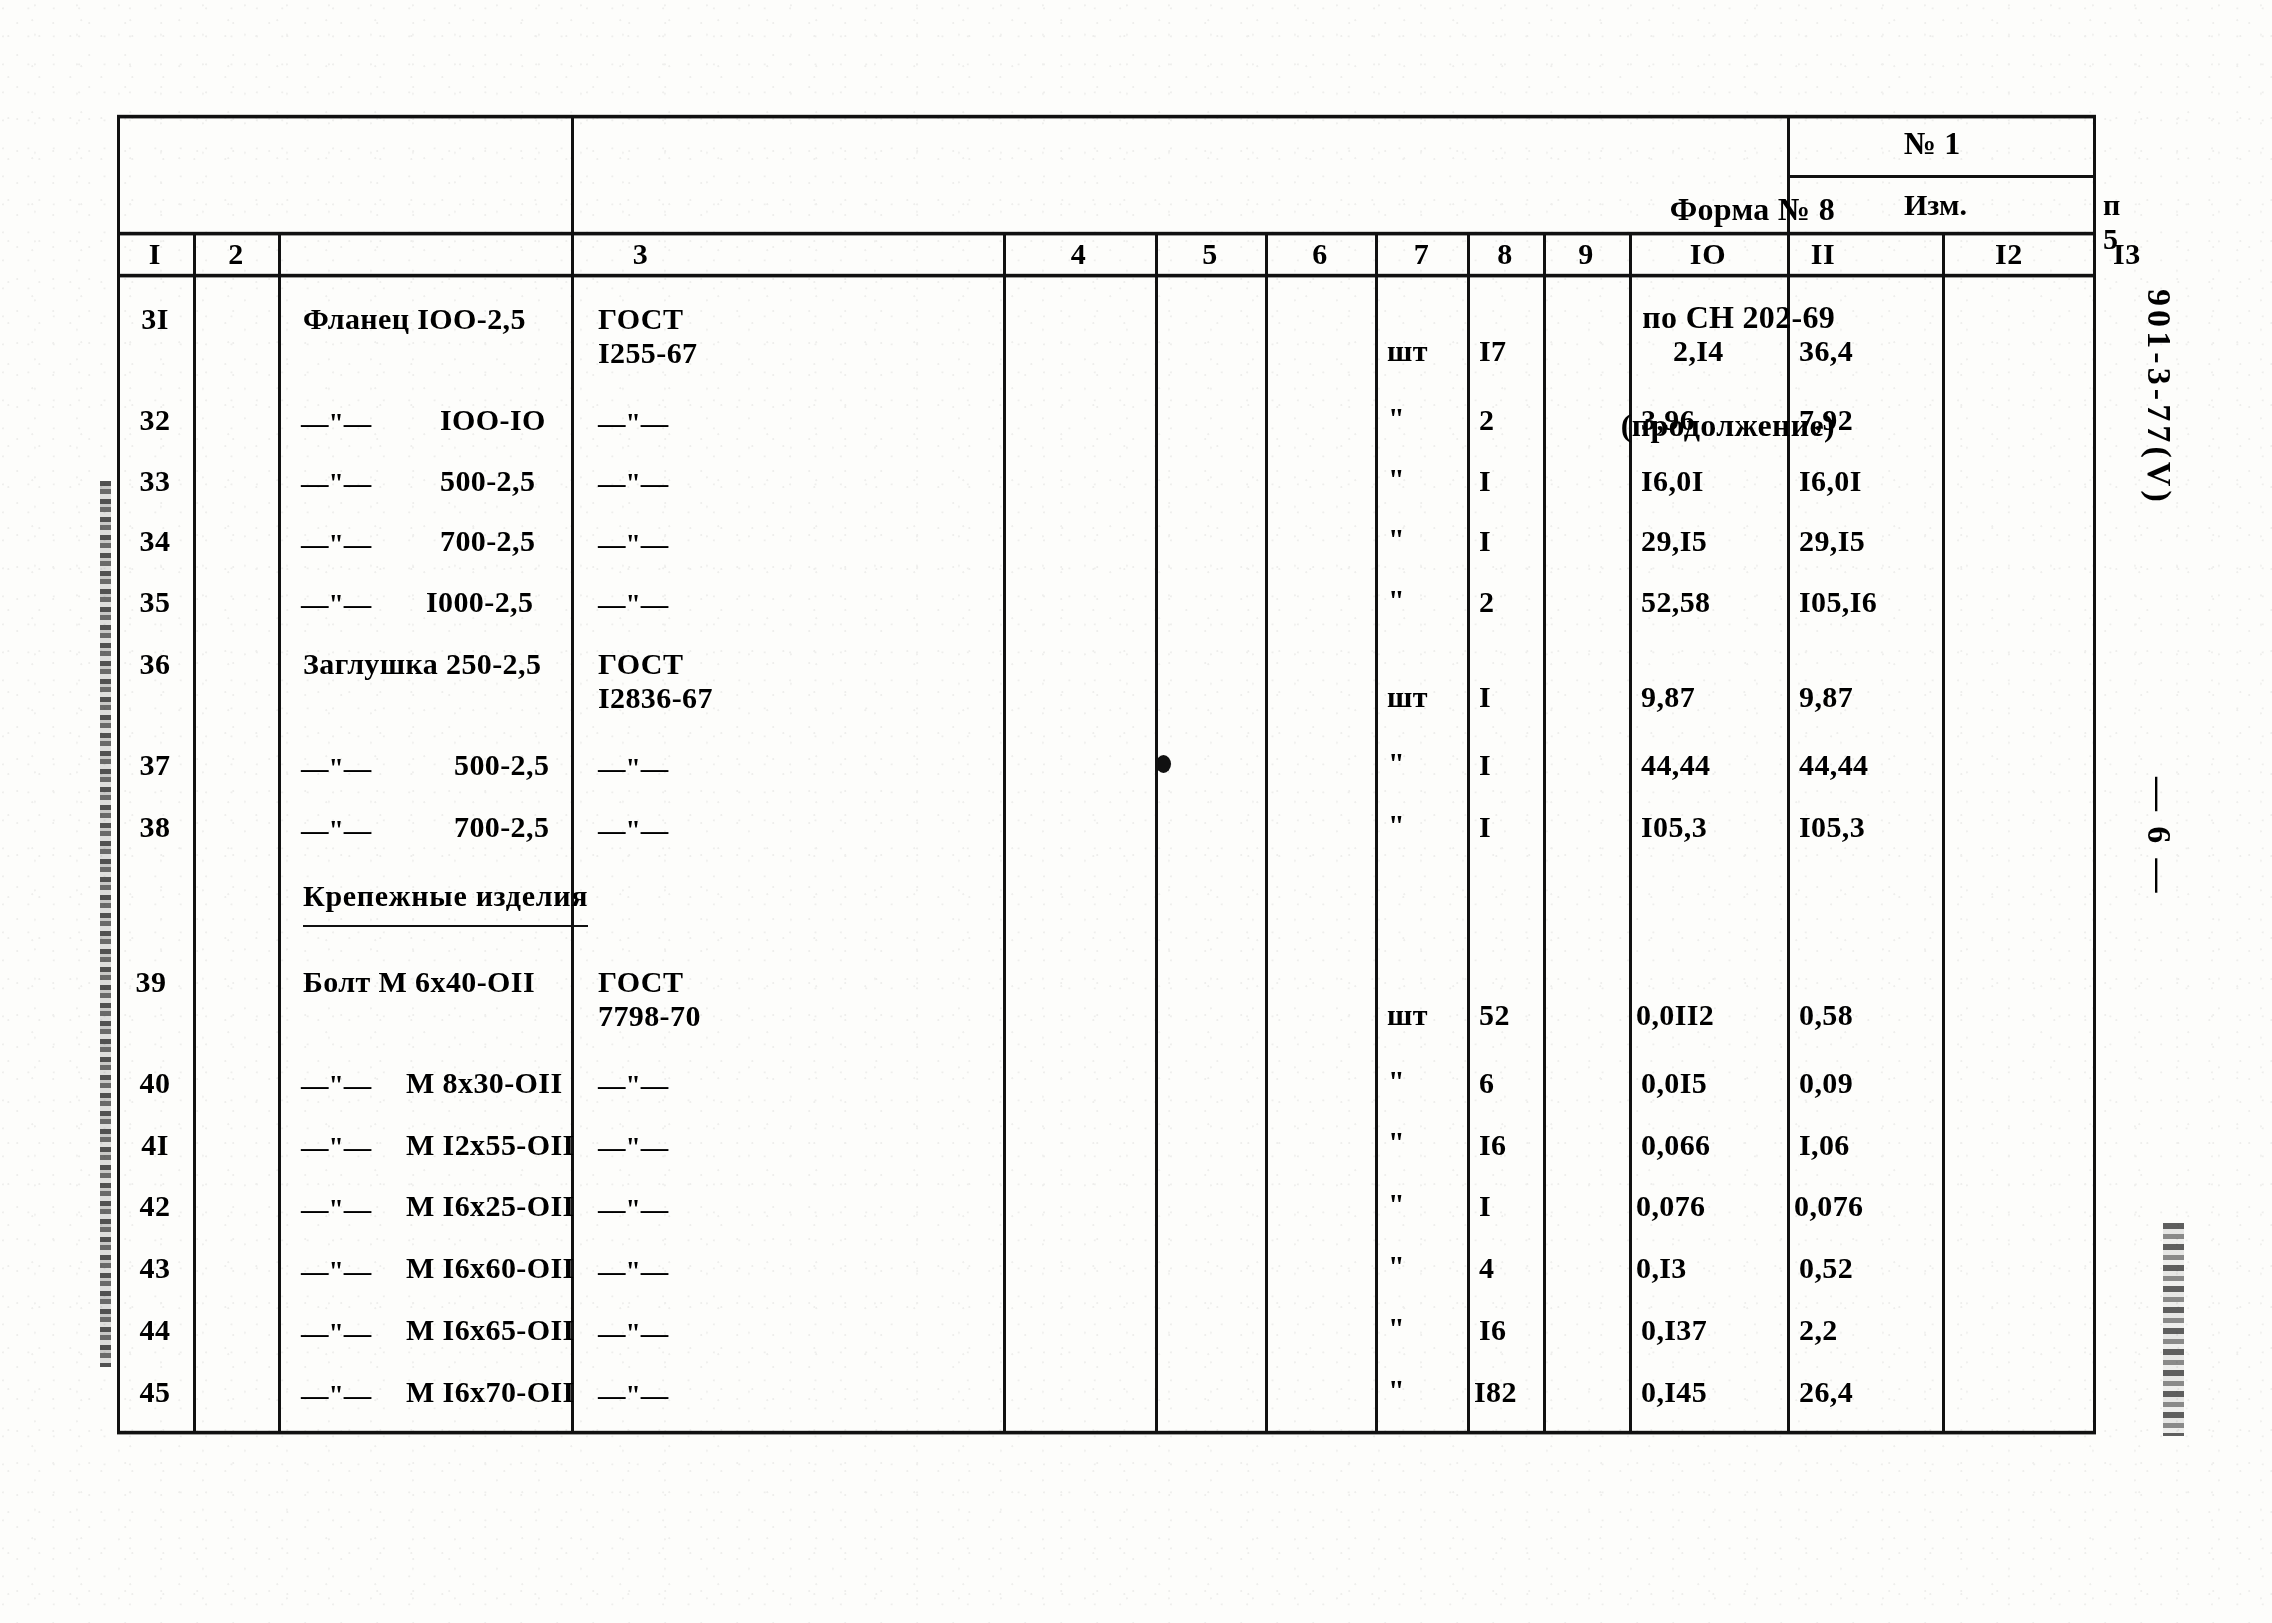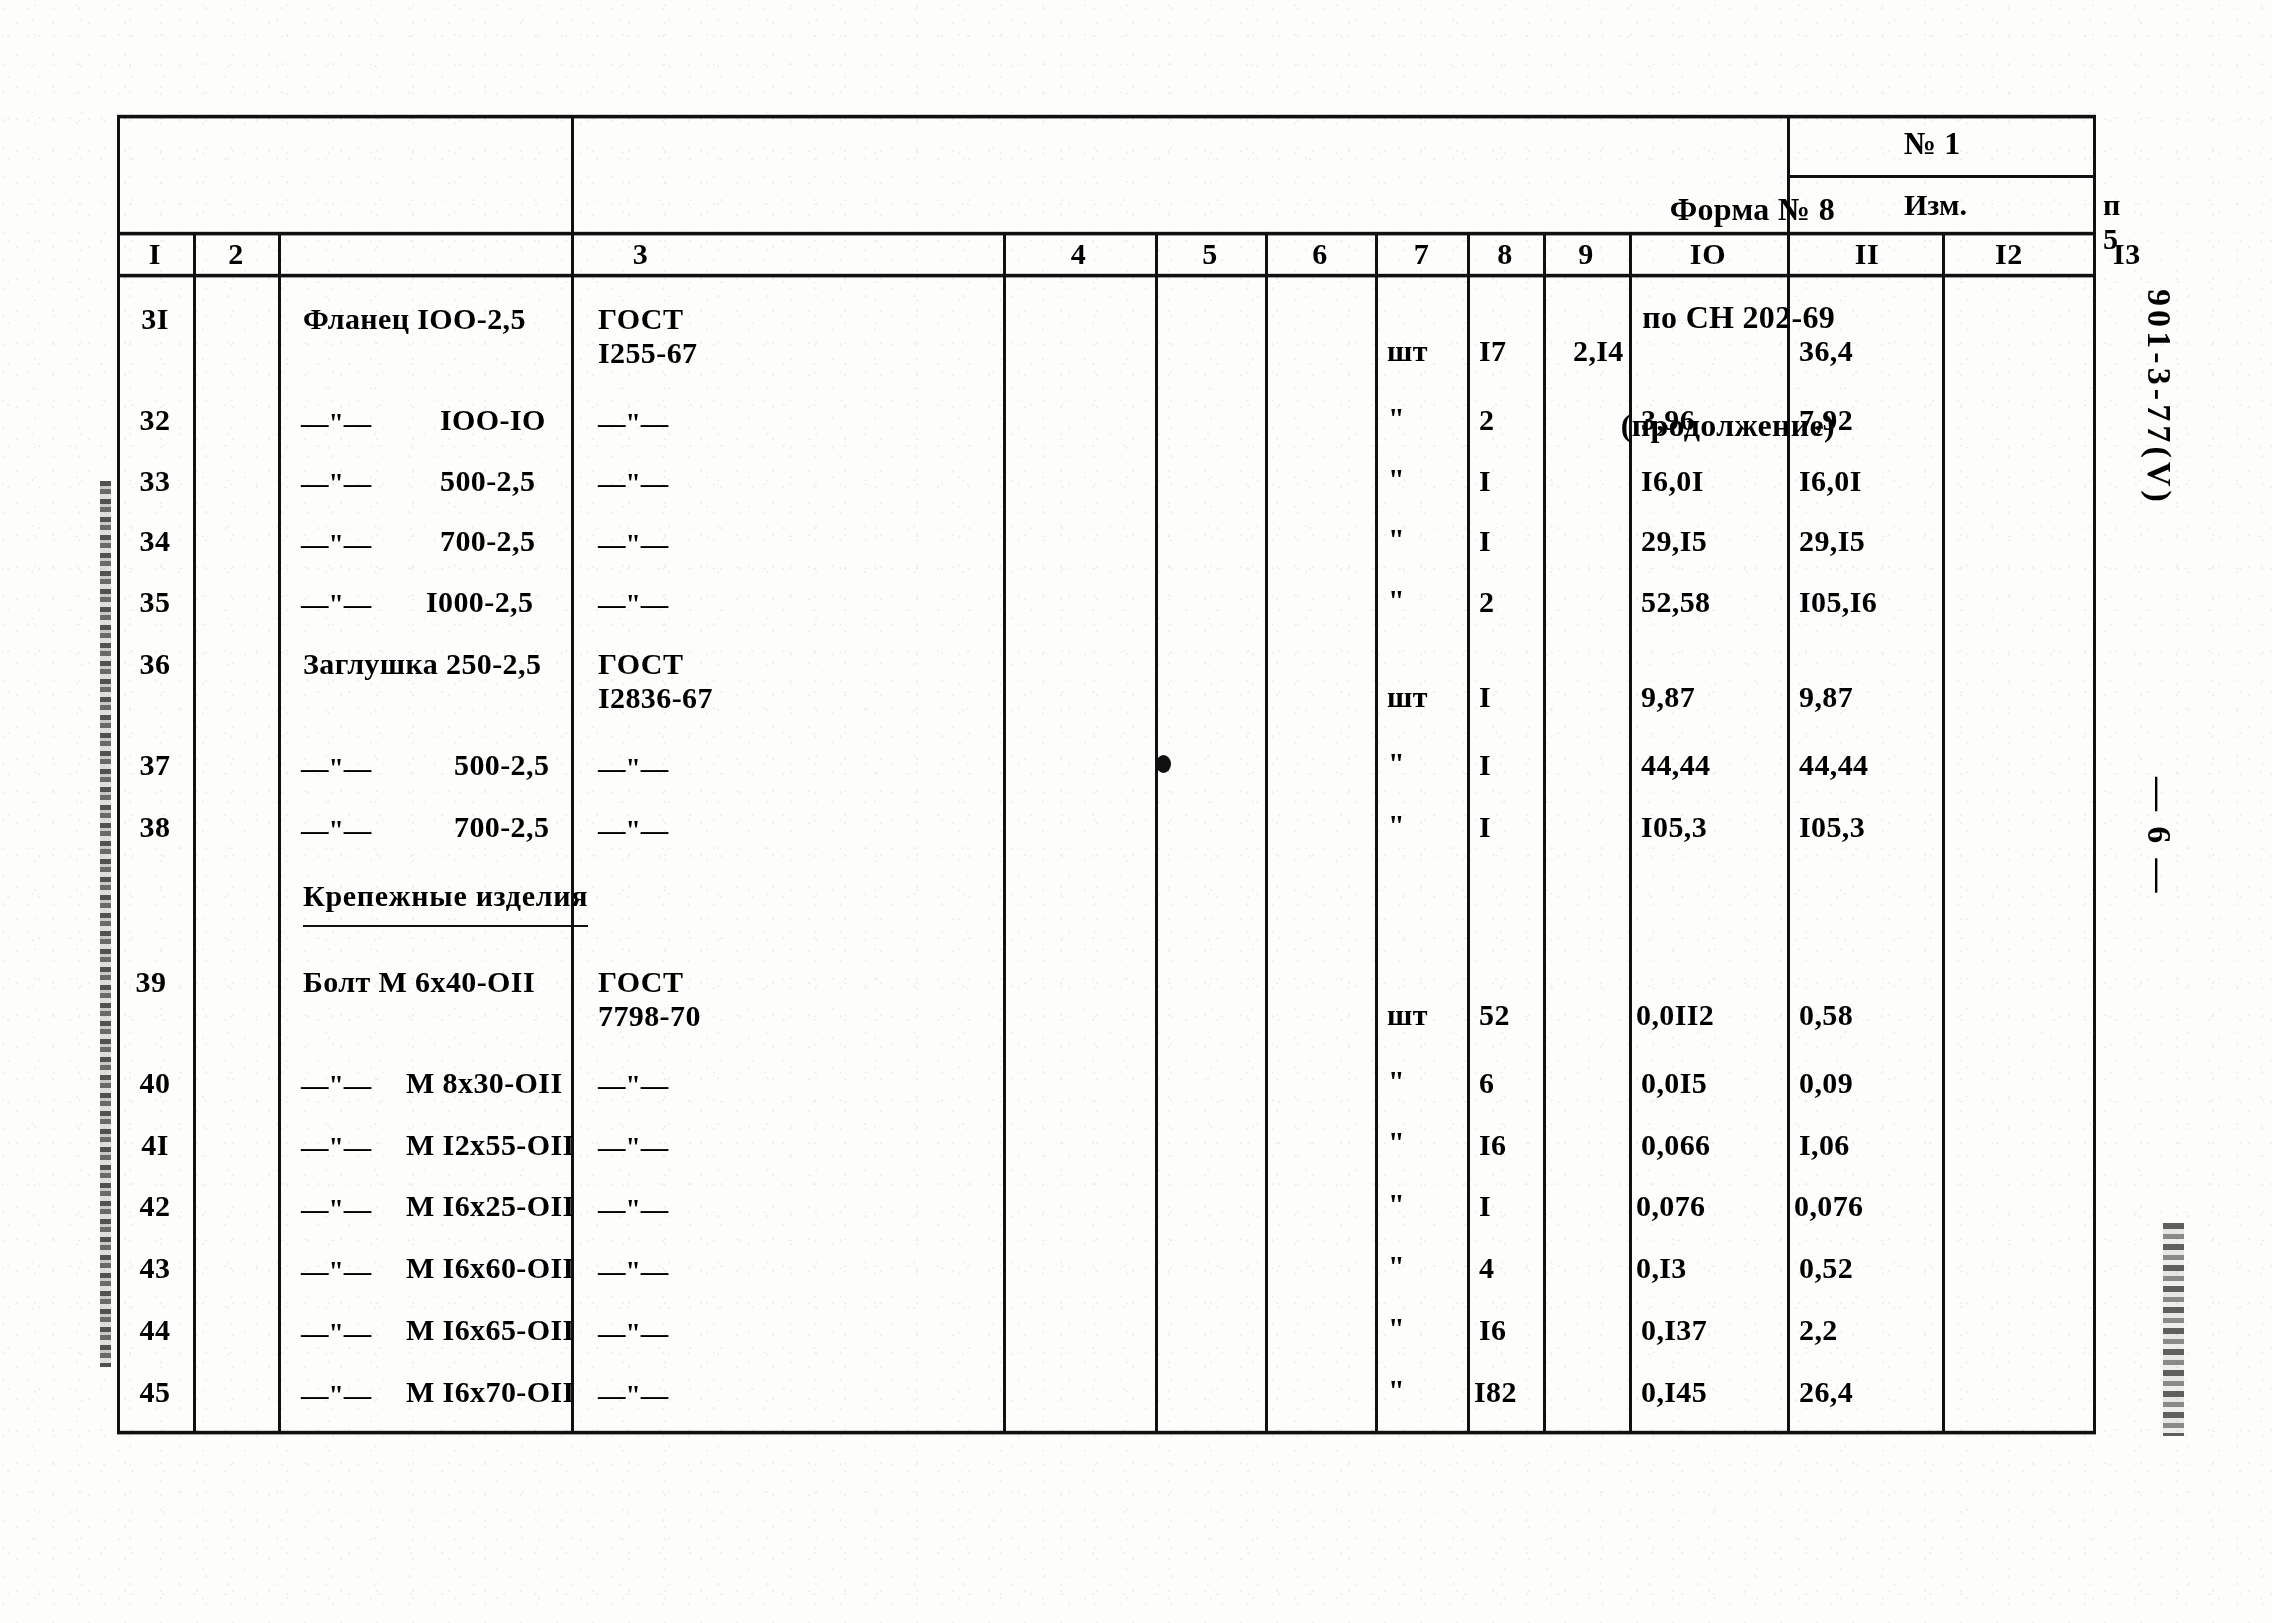--- a/index.html
+++ b/index.html
@@ -283,34 +283,34 @@
       <div class="colnum" style="left:0px;    width:76px;">I</div>
       <div class="colnum" style="left:76px;  width:86px;">2</div>
       <div class="colnum" style="left:161px;  width:725px;">3</div>
       <div class="colnum" style="left:886px; width:151px;">4</div>
       <div class="colnum" style="left:1038px; width:110px;">5</div>
       <div class="colnum" style="left:1148px; width:110px;">6</div>
       <div class="colnum" style="left:1258px; width:93px;">7</div>
       <div class="colnum" style="left:1350px; width:76px;">8</div>
       <div class="colnum" style="left:1426px; width:86px;">9</div>
       <div class="colnum" style="left:1512px; width:158px;">IO</div>
-      <div class="colnum" style="left:1670px; width:160px;border-radius:14px;">II</div>
+      <div class="colnum" style="left:1626px; width:160px;border-radius:14px;">II</div>
       <div class="colnum" style="left:1825px; width:134px;">I2</div>
       <div class="colnum" style="left:1936px; width:148px;">I3</div>
     </div>
 
     <div id="body-area">
 
       <div class="cell c-num" style="left:0px;   top:27.5px;  width:76px;">3I</div>
       <div class="cell c-name" style="left:186px; top:27.5px;">Фланец IOO-2,5</div>
       <div class="cell c-gost" style="left:481px; top:27.5px;">ГОСТ
 I255-67</div>
       <div class="cell c-unit" style="left:1270px; top:60px;">шт</div>
       <div class="cell c-qty" style="left:1362px; top:60px;">I7</div>
-      <div class="cell c-mass" style="left:1456px; top:60px;">2,I4</div>
+      <div class="cell c-mass" style="left:1556px; top:60px;">2,I4</div>
       <div class="cell c-mass" style="left:1682px; top:60px;">36,4</div>
 
       <div class="cell c-num" style="left:0px;   top:129px; width:76px;">32</div>
       <div class="cell ditto" style="left:184px; top:132px;">—"—</div>
       <div class="cell c-name" style="left:323px; top:129px;">IOO-IO</div>
       <div class="cell ditto" style="left:481px; top:132px;">—"—</div>
       <div class="cell c-unit" style="left:1271px; top:127px;">"</div>
       <div class="cell c-qty" style="left:1362px; top:129px;">2</div>
       <div class="cell c-mass" style="left:1524px; top:129px;">3,96</div>
       <div class="cell c-mass" style="left:1682px; top:129px;">7,92</div>

